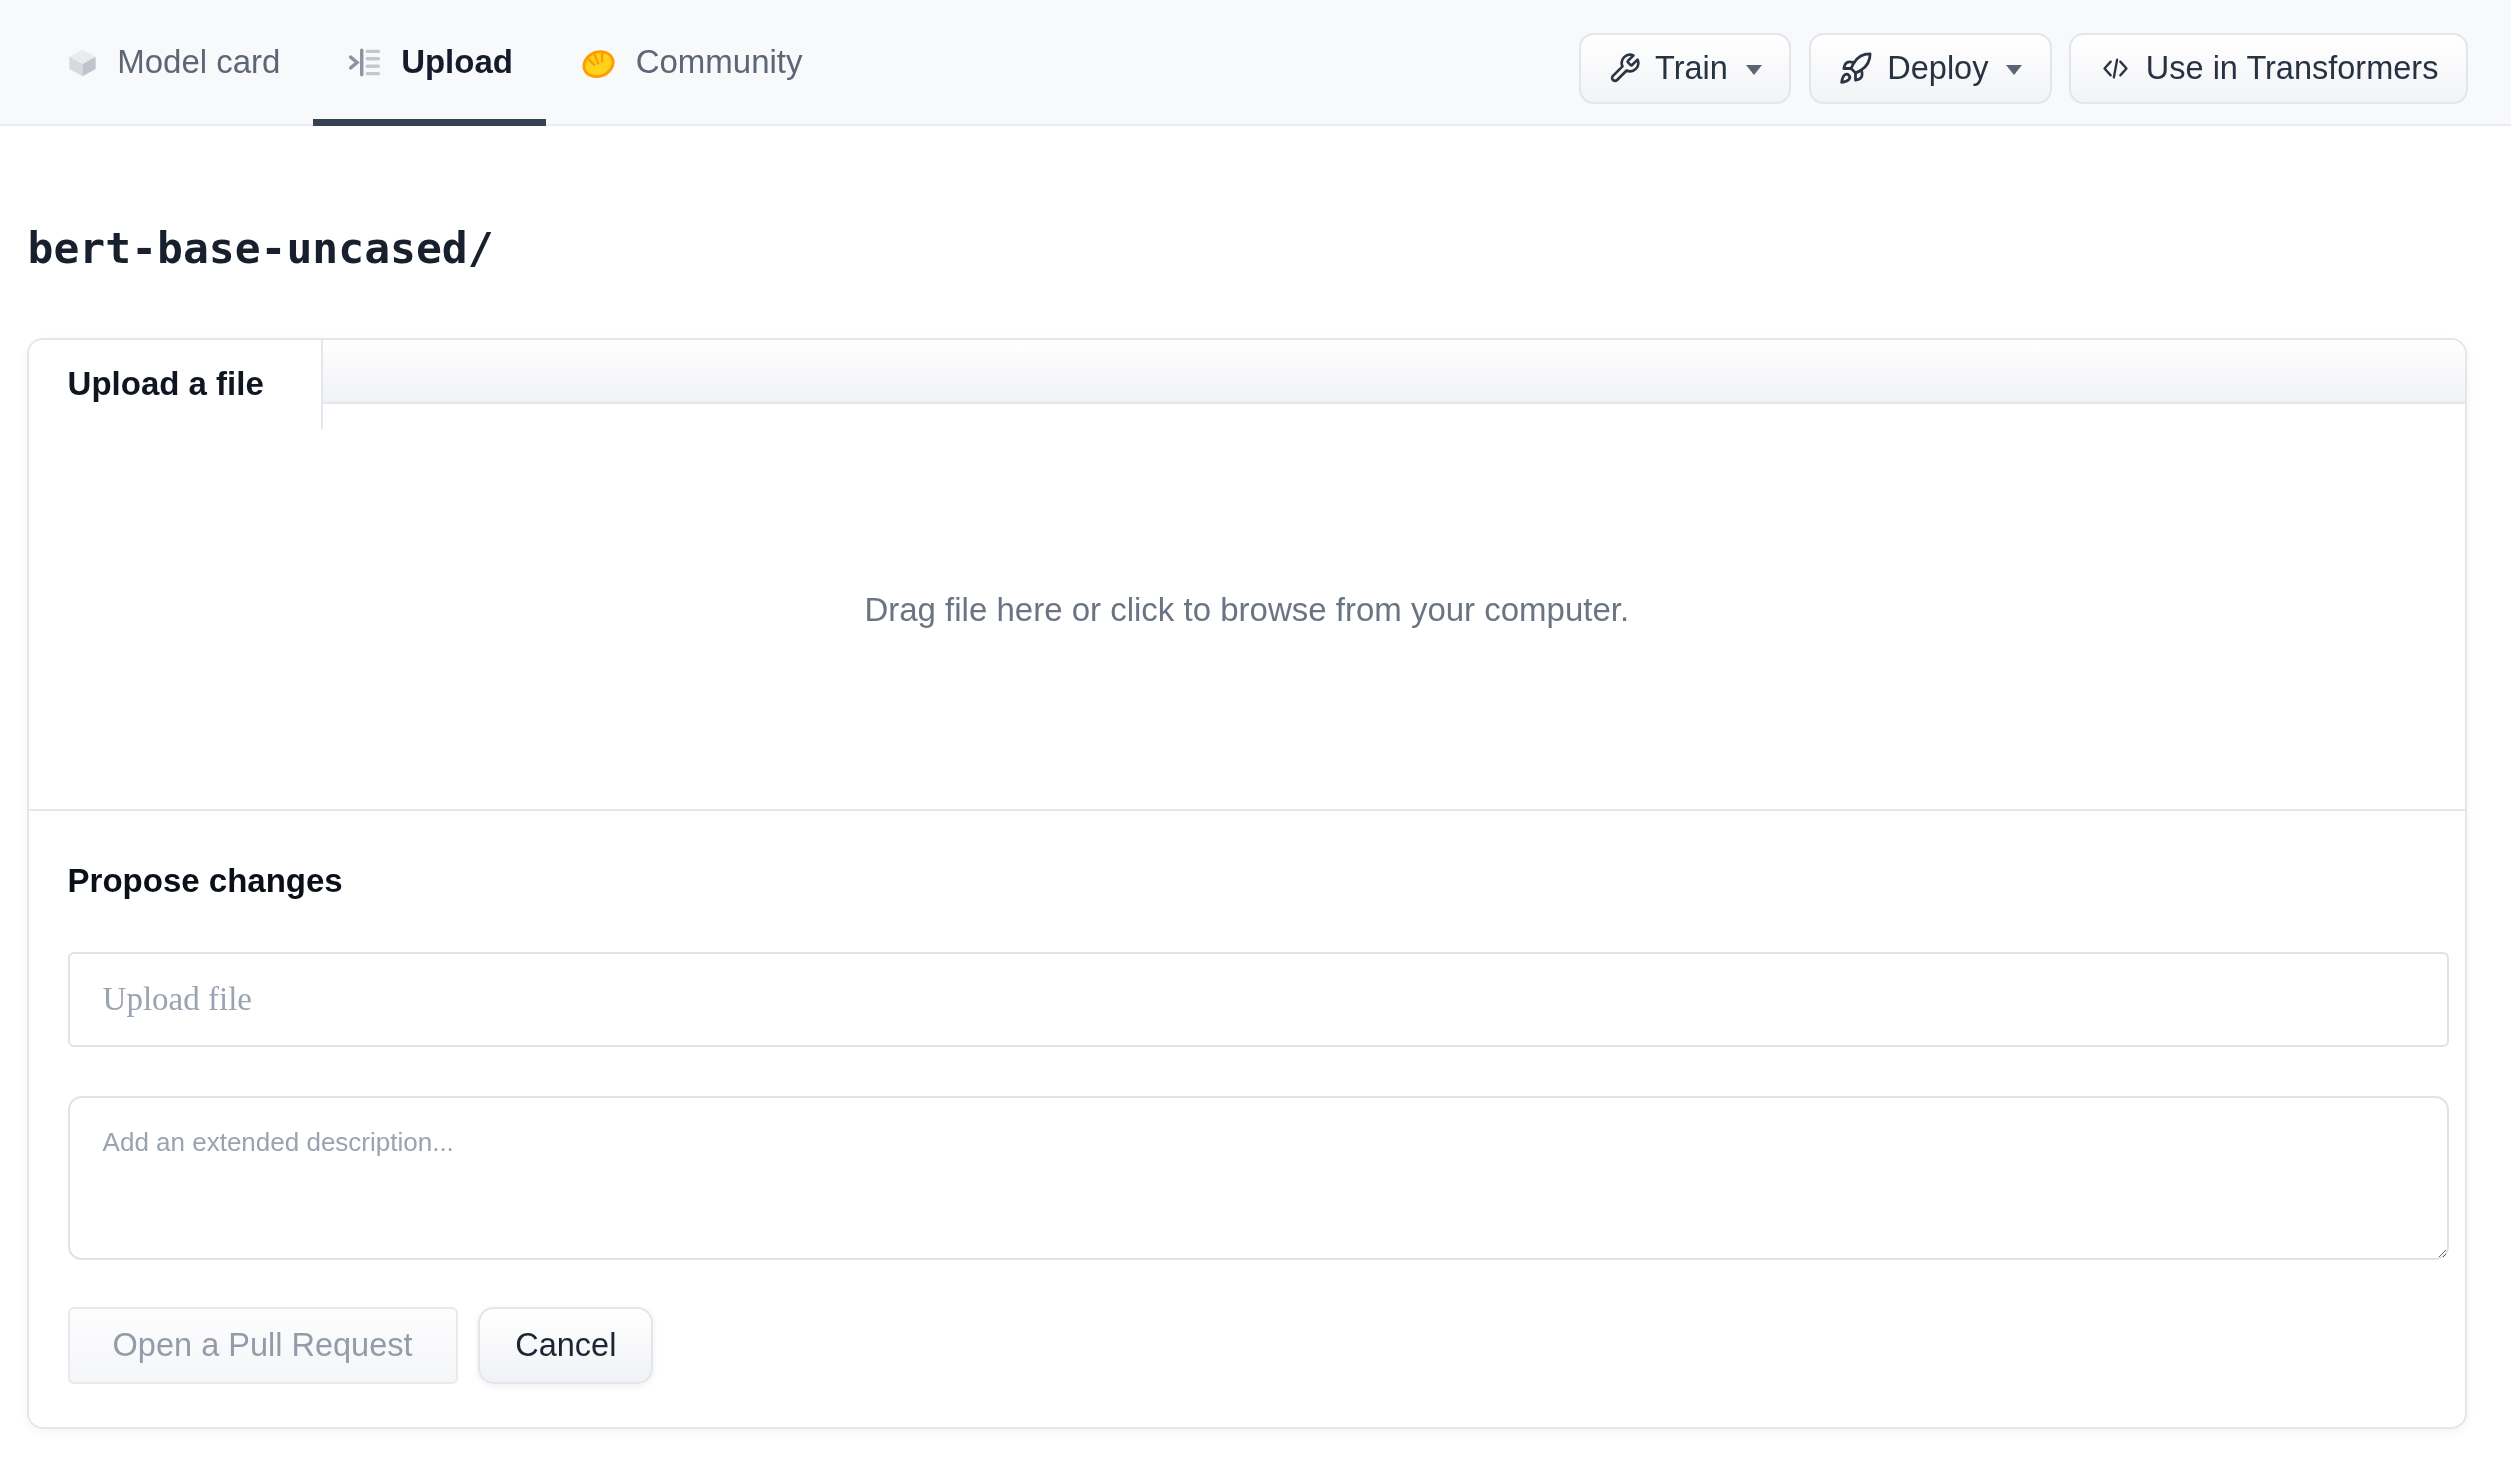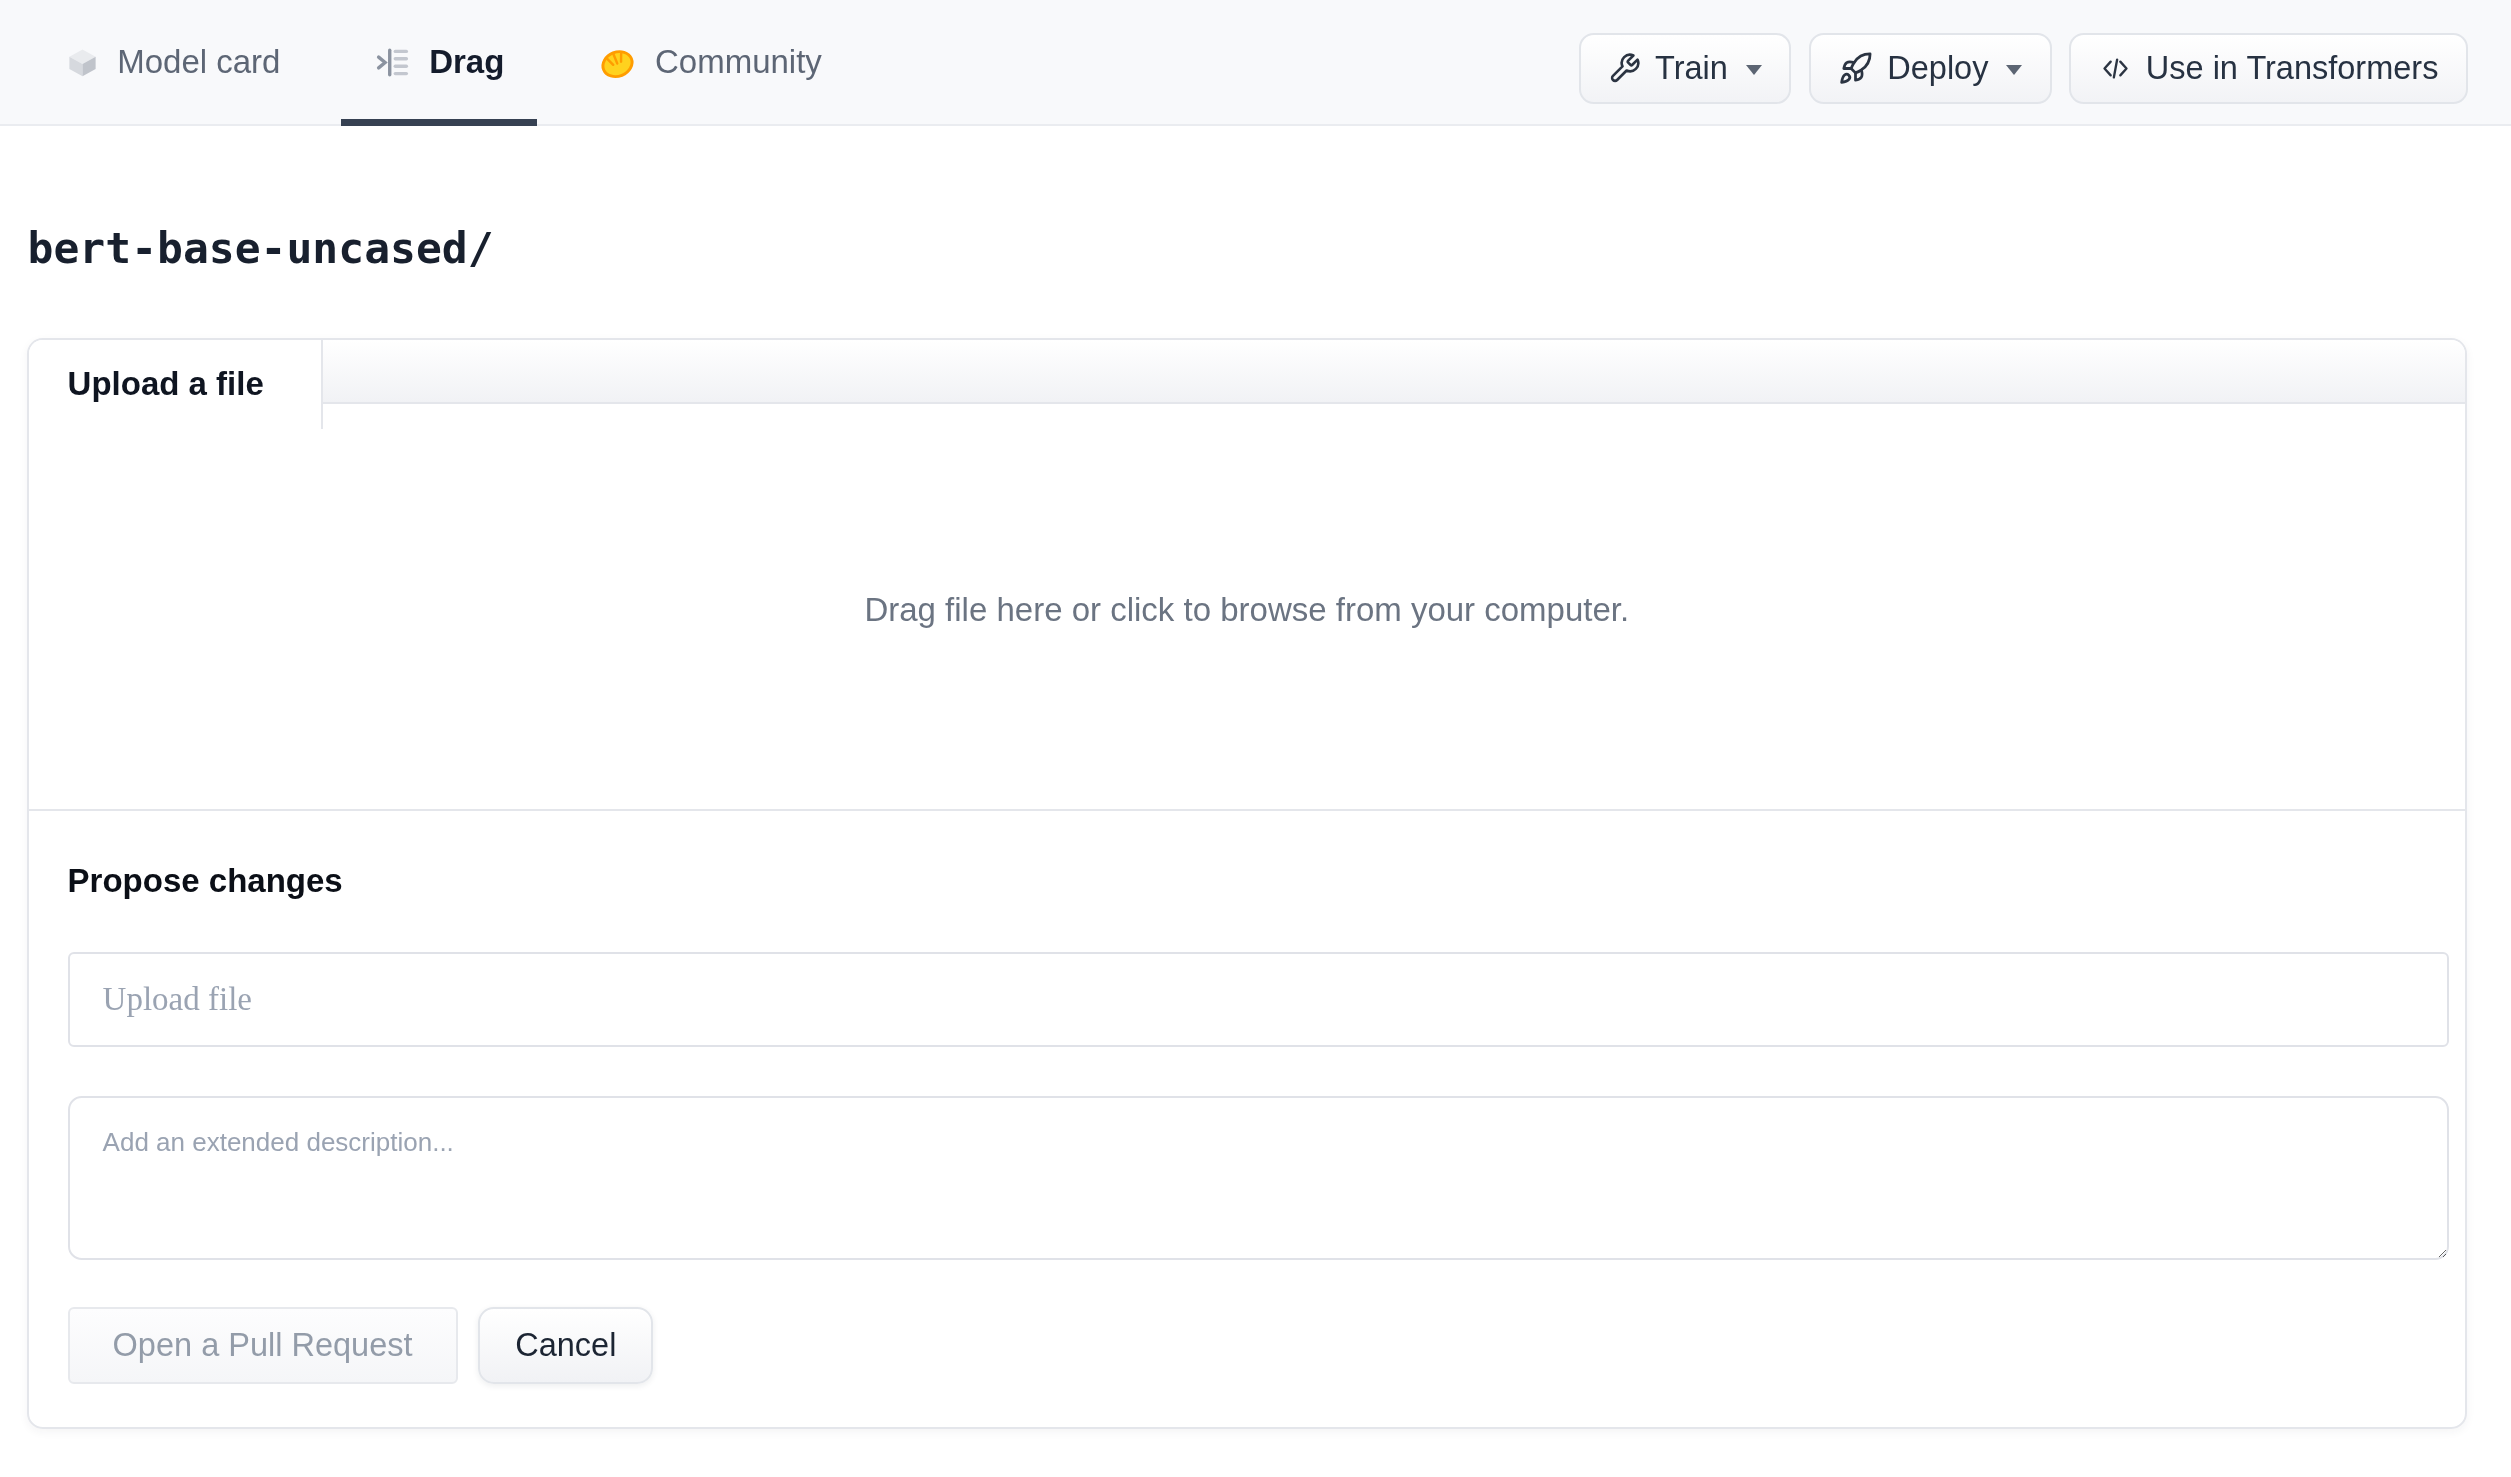--- a/index.html
+++ b/index.html
@@ -14,21 +14,21 @@
     --disabled-text:#939ca9;
   }
   *{box-sizing:border-box;margin:0;padding:0}
   html,body{width:2512px;height:1478px;overflow:hidden;background:#ffffff;
     font-family:"Liberation Sans",sans-serif;color:#141c2c;}
 
   
   .topbar{height:126px;background:var(--topbar-bg,#f8f9fb);
     border-bottom:2px solid #eaecf0;display:flex;align-items:stretch;
     padding:0 44px 0 31.5px;}
-  .tabs{display:flex;height:100%;gap:28px;}
+  .tabs{display:flex;height:100%;}
   .tab{display:flex;align-items:center;gap:17.7px;padding:0 33px;position:relative;
     font-size:33px;color:var(--tab-text,#5d6675);cursor:pointer;text-decoration:none;}
   .tab .icon{display:flex;align-items:center;}
   .tab.active{color:var(--tab-text-active,#141c2c);font-weight:700;}
   .tab.active::after{content:"";position:absolute;left:0;right:0;bottom:-2px;height:6.9px;
     background:var(--active-tab-underline,#364152);}
   .actions{margin-left:auto;display:flex;align-items:center;gap:17.7px;margin-top:12px;}
   .btn{display:flex;align-items:center;gap:13.8px;height:71px;padding:0 27.6px;
     font-family:"Liberation Sans",sans-serif;font-size:32.5px;color:var(--button-text,#273242);
     background:linear-gradient(180deg,#ffffff 0%,#f2f3f6 100%);
@@ -94,21 +94,21 @@
       <span class="icon">
         <svg viewBox="0 0 24 24" width="37" height="37" fill="none" stroke-linecap="round">
           <path d="M3 8.5 L7.2 12 L3 15.5" stroke="#8b93a0" stroke-width="2.2"></path>
           <line x1="10.2" y1="4" x2="10.2" y2="20" stroke="#8b93a0" stroke-width="2.2"></line>
           <line x1="13.8" y1="4.8" x2="21" y2="4.8" stroke="#c3c7cf" stroke-width="2.2"></line>
           <line x1="13.8" y1="9.6" x2="21" y2="9.6" stroke="#c3c7cf" stroke-width="2.2"></line>
           <line x1="13.8" y1="14.4" x2="21" y2="14.4" stroke="#c3c7cf" stroke-width="2.2"></line>
           <line x1="13.8" y1="19.2" x2="21" y2="19.2" stroke="#c3c7cf" stroke-width="2.2"></line>
         </svg>
       </span>
-      <span>Drag</span>
+      <span>Upload</span>
     </a>
 
     <a class="tab">
       <span class="icon">
         <svg viewBox="0 0 24 24" width="39" height="39">
           <g transform="rotate(-22 12 13)">
             <ellipse cx="12" cy="13" rx="9.2" ry="7.4" fill="#FFD21E" stroke="#FF9D00" stroke-width="1.8"></ellipse>
             <path d="M7.4 7.6 L9.4 12.4 M12 5.8 L12 12.6 M16.6 7.6 L14.6 12.4" stroke="#FF9D00" stroke-width="1.5" fill="none" stroke-linecap="round"></path>
           </g>
         </svg>

